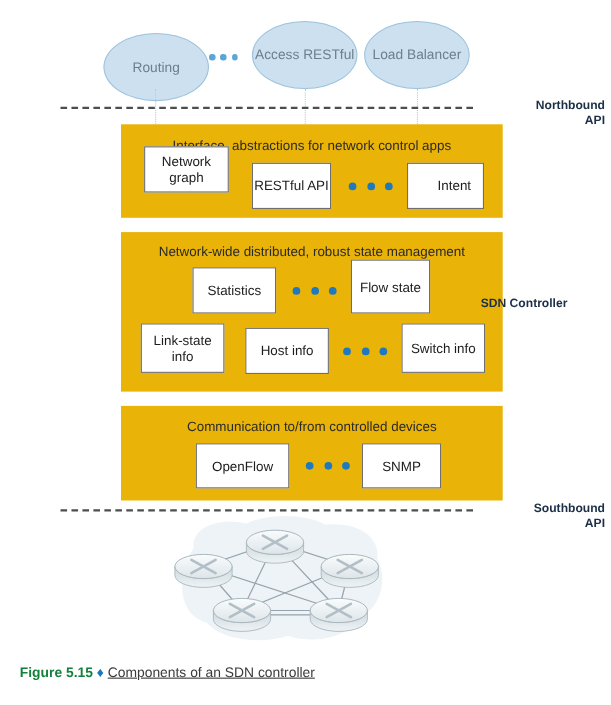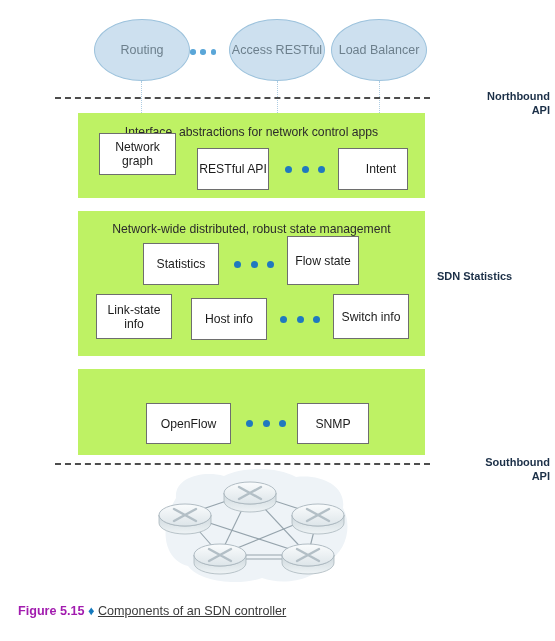--- a/index.html
+++ b/index.html
@@ -63,22 +63,23 @@
     position: absolute;
     color: #1b2f47;
     font-weight: bold;
     font-size: 11px;
     line-height: 13.5px;
   }
 
   
   .layer-panel {
     position: absolute;
-    background: #bef264;
+    background: #eab308;
     box-sizing: border-box;
+    margin-left: 32px;
   }
   .layer-title {
     position: absolute;
     left: 0;
     width: 100%;
     text-align: center;
     color: #2b2b2b;
     font-size: 12.2px;
     line-height: 14px;
   }
@@ -118,39 +119,39 @@
   }
 
   
   .caption {
     position: absolute;
     font-size: 12.6px;
     color: #3b3b3b;
     white-space: nowrap;
   }
   .caption .fig-num {
-    color: #a21caf;
+    color: #15803d;
     font-weight: bold;
     font-family: "Liberation Sans", sans-serif;
   }
   .caption .fig-diamond {
     color: #1479bd;
     font-weight: bold;
   }
   .caption .fig-text {
     color: #3b3b3b;
     text-decoration: underline;
   }
 </style>
 </head>
 <body>
 
 <div id="figure-root">
 
-  <div class="app-ellipse" style="left:94px; top:19px; width:96px; height:62px;justify-content:center;">
+  <div class="app-ellipse" style="left:94px; top:30px; width:96px; height:62px;justify-content:center;">
     <span>Routing</span>
   </div>
 
   <div class="dots light" style="left:190px; top:49px; width:26px; height:6px;">
     <span style="width:5.5px;height:5.5px;"></span>
     <span style="width:5.5px;height:5.5px;"></span>
     <span style="width:5.5px;height:5.5px;"></span>
   </div>
 
   <div class="app-ellipse" style="left:229px; top:19px; width:96px; height:62px;">
@@ -222,23 +223,24 @@
       <span style="width:7px;height:7px;"></span>
       <span style="width:7px;height:7px;"></span>
       <span style="width:7px;height:7px;"></span>
     </div>
 
     <div class="comp-box" style="left:255px; top:83px; width:76px; height:45px;">
       <span>Switch info</span>
     </div>
   </div>
 
-  <div class="side-label" style="left:437px; top:270px;">SDN Statistics</div>
+  <div class="side-label" style="left:437px; top:270px;">SDN Controller</div>
 
   <div class="layer-panel" style="left:78px; top:369px; width:347px; height:86px;">
+    <div class="layer-title" style="top:12px;">Communication to/from controlled devices</div>
 
     <div class="comp-box" style="left:68px; top:34px; width:85px; height:41px;">
       <span>OpenFlow</span>
     </div>
 
     <div class="dots" style="left:168px; top:51px; width:40px; height:7px;">
       <span style="width:7px;height:7px;"></span>
       <span style="width:7px;height:7px;"></span>
       <span style="width:7px;height:7px;"></span>
     </div>

